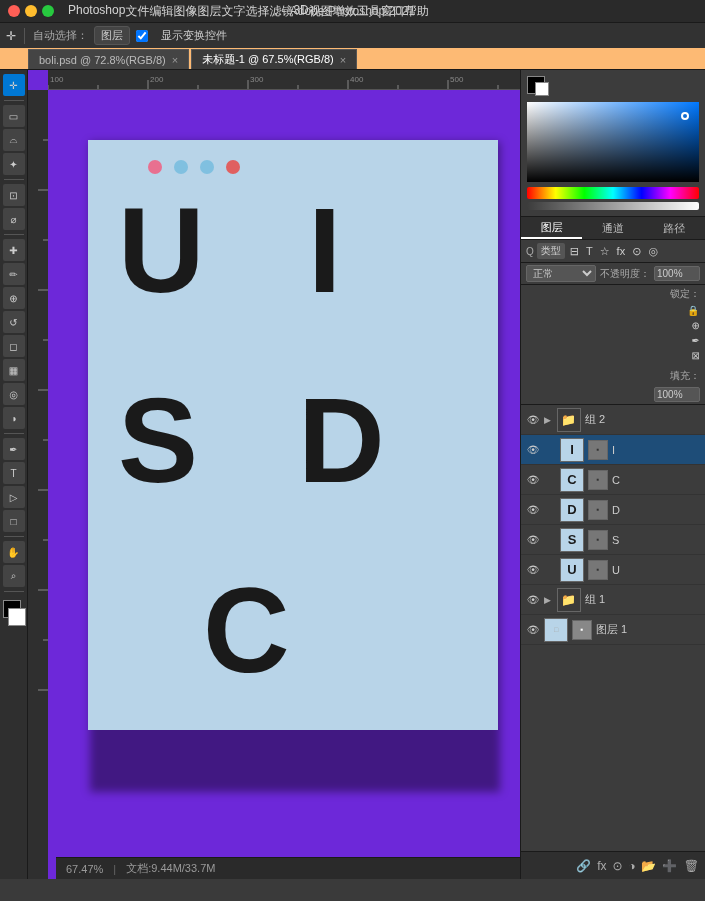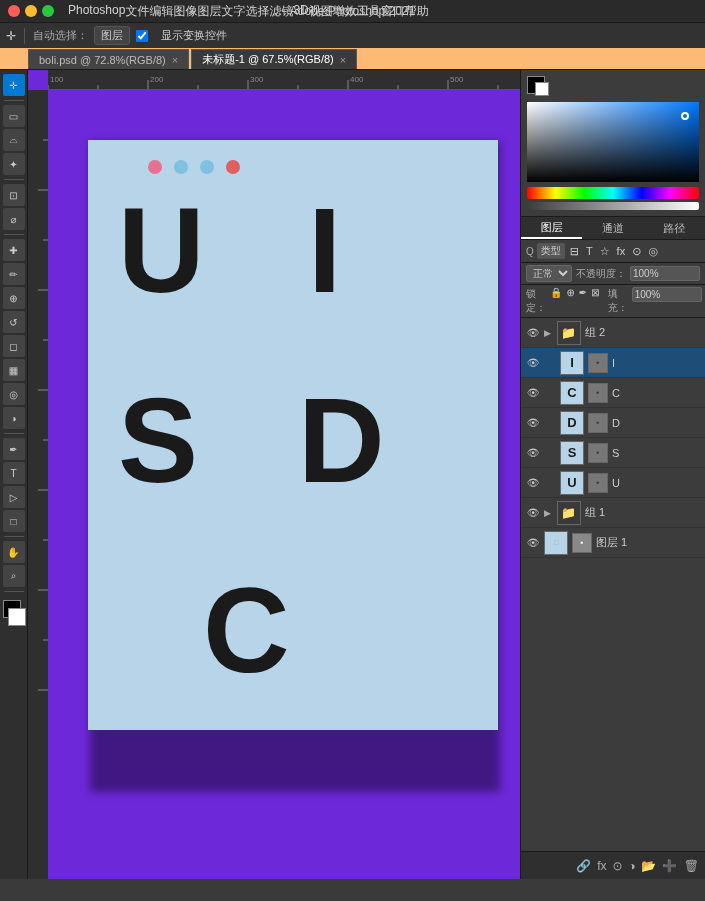--- a/index.html
+++ b/index.html
@@ -364,37 +364,38 @@
     .blend-select {
       background: #555;
       border: 1px solid #666;
       color: #ccc;
       font-size: 10px;
       padding: 1px 2px;
       border-radius: 2px;
       flex: 1;
     }
     .opacity-input {
-      width: 70px;
+      width: 46px;
       background: #555;
       border: 1px solid #666;
       color: #ccc;
       font-size: 10px;
       padding: 1px 2px;
       border-radius: 2px;
     }
 
     #lock-row {
       display: flex;
-      align-items: flex-start;
+      align-items: flex-end;
       padding: 2px 5px;
       gap: 4px;
       font-size: 10px;
       color: #aaa;
       border-bottom: 1px solid #1a1a1a;
+      flex-direction: column;
     }
     .lock-icon { font-size: 10px; color: #ccc; }
 
     #layers-list {
       flex: 1;
       overflow-y: auto;
       background: #3c3c3c;
     }
     .layer-item {
       display: flex;
@@ -608,20 +609,25 @@
           <div class="letter" id="letter-U">U</div>
           <div class="letter" id="letter-I">I</div>
           <div class="letter" id="letter-S">S</div>
           <div class="letter" id="letter-D">D</div>
           <div class="letter" id="letter-C">C</div>
 
         </div>
       </div>
     </div>
 
+    <div id="status-bar">
+      <span>67.47%</span>
+      <span style="color:#666;">|</span>
+      <span>文档:9.44M/33.7M</span>
+    </div>
   </div>
 
   <div id="right-panel">
 
 
     <div id="color-picker">
 
       <div style="display:flex;align-items:center;gap:6px;margin-bottom:4px;">
         <div style="position:relative;width:28px;height:22px;">
           <div style="width:18px;height:18px;background:#000;border:1px solid #888;position:absolute;top:0;left:0;"></div>

